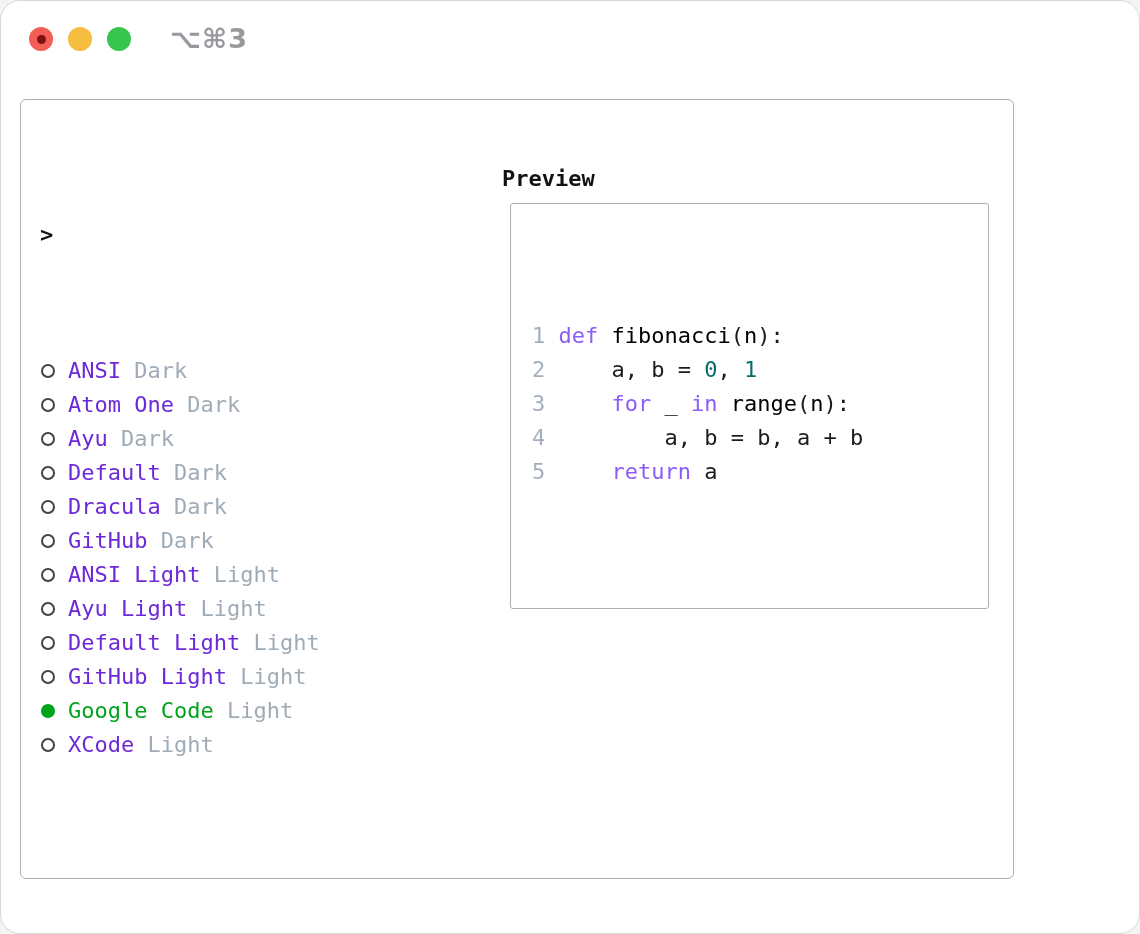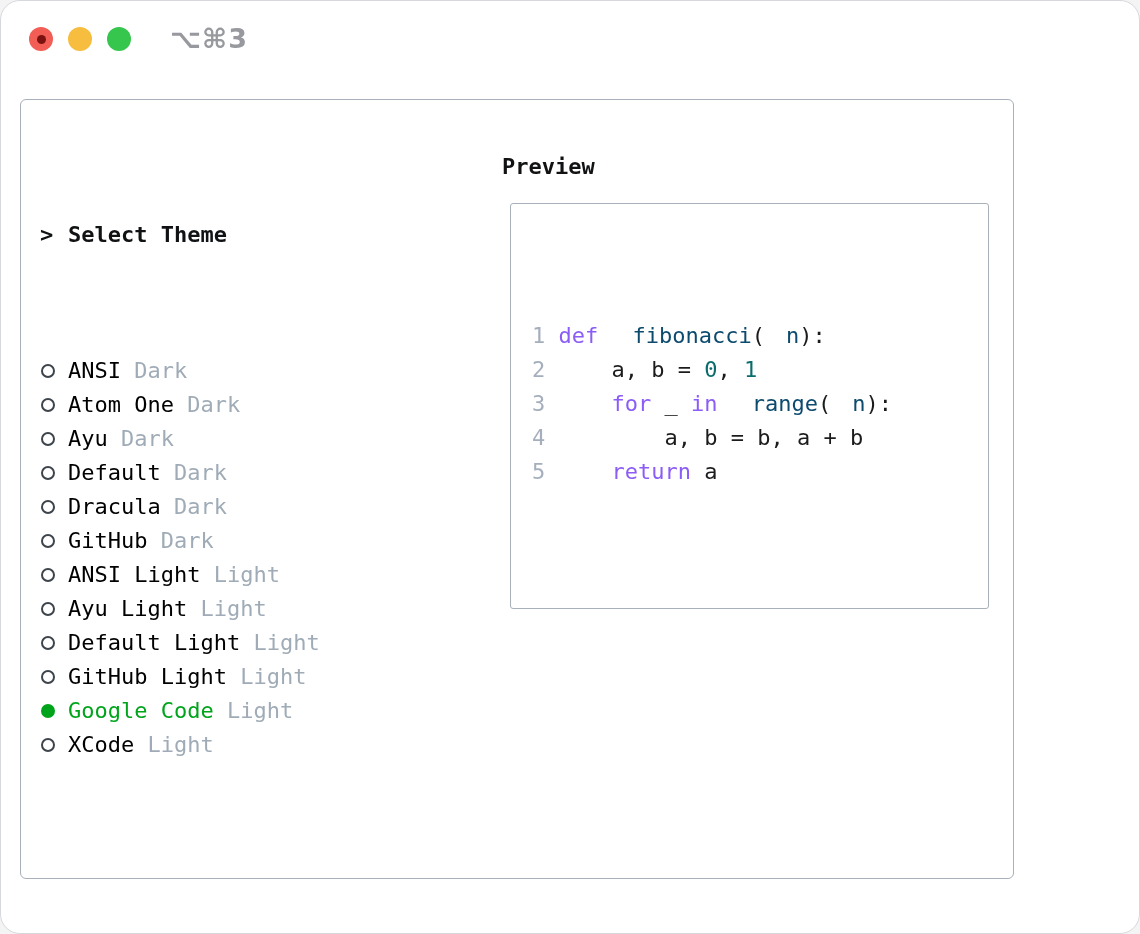--- a/index.html
+++ b/index.html
@@ -36,39 +36,39 @@
   .row { height: 34px; display: flex; align-items: center; }
   .spacer { height: 34px; }
   .marker { width: 28px; display: inline-flex; align-items: center; flex: none; }
   .caret { font-weight: bold; color: #101214; }
   .radio {
     width: 14px; height: 14px; border-radius: 50%;
     border: 2px solid #3d444c; margin-left: 1px; flex: none;
   }
   .radio.on { background: #00a41b; border-color: #00a41b; }
   .hdr { font-weight: bold; color: #101214; }
-  .item-name { color: #000000; }
+  .item-name { color: #6d28d9; }
   .item-name.sel { color: #00a41b; }
   .item-variant { color: #9fabb6; margin-left: 1ch; text-align: right; }
 
   
   .preview-title {
-    position: absolute; left: 481px; top: 50px; height: 34px; line-height: 34px;
+    position: absolute; left: 481px; top: 62px; height: 34px; line-height: 34px;
     font-size: 22px; font-weight: bold; color: #101214;
   }
   .preview-box {
     position: absolute; left: 489px; top: 103px; width: 479px; height: 406px;
     border: 1.5px solid #a8b0ba; border-radius: 3px; background: #fff;
     padding: 47px 0 0 21px; font-size: 22px; line-height: 34px; white-space: pre;
     overflow: hidden;
   }
   .prow { height: 34px; display: flex; }
   .ln { width: 2ch; color: #a4aebc; flex: none; }
   .tok-kw  { color: #8b5cf6; }
-  .tok-typ { color: #0c4a6e; margin-left: 21px; }
+  .tok-typ { color: #000000; }
   .tok-lit { color: #0a6c6c; }
   .tok-pln { color: #1b1b1b; }
 </style>
 </head>
 <body>
 
 <div class="window">
 
   <div class="titlebar">
     <span id="window-controls" style="display:flex;align-items:center;">
@@ -79,21 +79,20 @@
         <span class="dot" style="background: rgb(55, 198, 77);"></span>
       </span>
     <span class="shortcut">⌥⌘3</span>
   </div>
 
   <div class="panel">
 
     <div class="left-col">
       <div class="row">
         <span class="marker caret">&gt;</span>
-        <span class="hdr">Select Theme</span>
       </div>
 
       <div id="theme-list"><div class="row"><span class="marker"><span class="radio"></span></span><span class="item-name">ANSI</span><span class="item-variant">Dark</span></div><div class="row"><span class="marker"><span class="radio"></span></span><span class="item-name">Atom One</span><span class="item-variant">Dark</span></div><div class="row"><span class="marker"><span class="radio"></span></span><span class="item-name">Ayu</span><span class="item-variant">Dark</span></div><div class="row"><span class="marker"><span class="radio"></span></span><span class="item-name">Default</span><span class="item-variant">Dark</span></div><div class="row"><span class="marker"><span class="radio"></span></span><span class="item-name">Dracula</span><span class="item-variant">Dark</span></div><div class="row"><span class="marker"><span class="radio"></span></span><span class="item-name">GitHub</span><span class="item-variant">Dark</span></div><div class="row"><span class="marker"><span class="radio"></span></span><span class="item-name">ANSI Light</span><span class="item-variant">Light</span></div><div class="row"><span class="marker"><span class="radio"></span></span><span class="item-name">Ayu Light</span><span class="item-variant">Light</span></div><div class="row"><span class="marker"><span class="radio"></span></span><span class="item-name">Default Light</span><span class="item-variant">Light</span></div><div class="row"><span class="marker"><span class="radio"></span></span><span class="item-name">GitHub Light</span><span class="item-variant">Light</span></div><div class="row"><span class="marker"><span class="radio on"></span></span><span class="item-name sel">Google Code</span><span class="item-variant">Light</span></div><div class="row"><span class="marker"><span class="radio"></span></span><span class="item-name">XCode</span><span class="item-variant">Light</span></div></div>
 
       <div class="spacer"></div>
 
       
 
       
 

